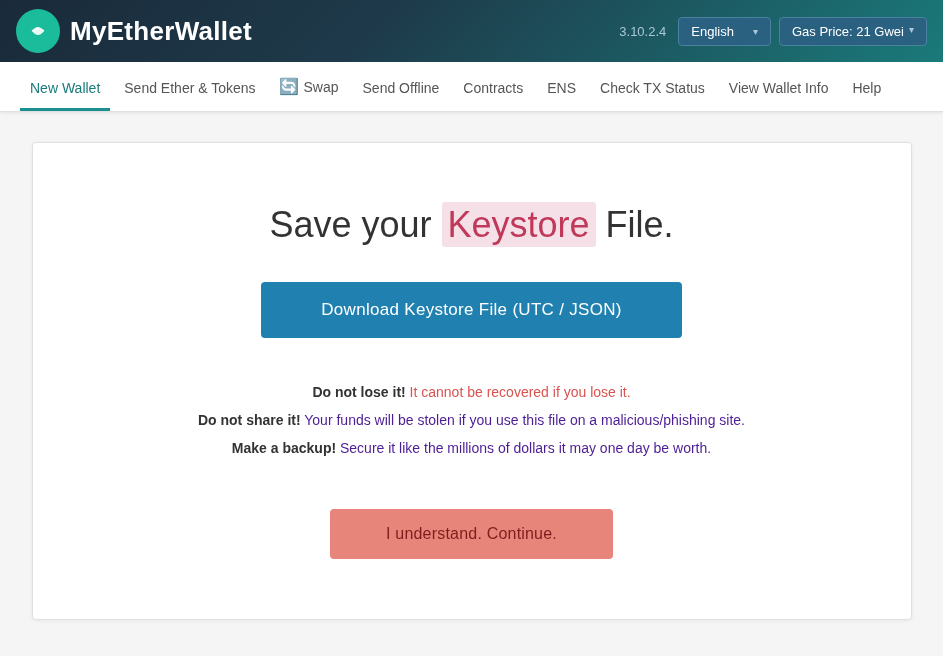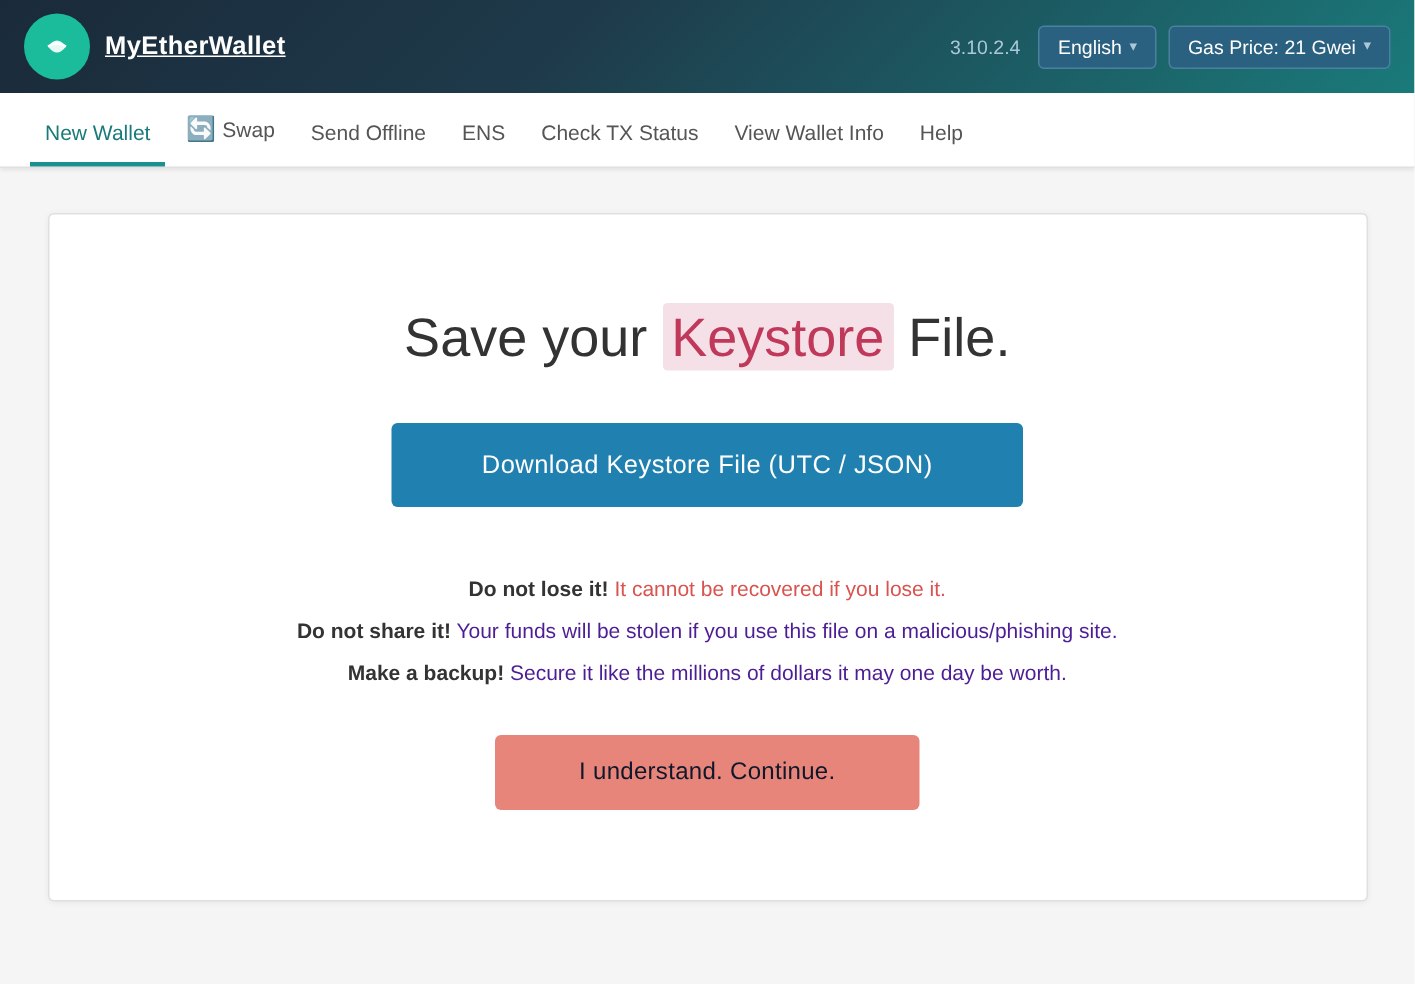--- a/index.html
+++ b/index.html
@@ -26,24 +26,23 @@
       background: #1abc9c;
       display: flex;
       align-items: center;
       justify-content: center;
       flex-shrink: 0;
       overflow: hidden;
     }
     .logo-icon svg { width: 30px; height: 30px; }
     .logo-text {
       color: #ffffff;
-      font-size: 17px;
+      font-size: 26px;
       font-weight: 600;
       letter-spacing: 0.3px;
-      text-decoration: underline;
     }
     .header-right {
       margin-left: auto;
       display: flex;
       align-items: center;
       gap: 8px;
     }
     .version-text {
       color: #aac8d8;
       font-size: 13px;
@@ -52,21 +51,21 @@
     .lang-btn {
       background: #2a6080;
       border: 1px solid #4a80a0;
       color: #ffffff;
       padding: 6px 12px;
       border-radius: 4px;
       font-size: 13px;
       cursor: pointer;
       display: flex;
       align-items: center;
-      gap: 5px;
+      gap: 19px;
     }
     .lang-btn .chevron { font-size: 10px; color: #aac8d8; }
     .gas-btn {
       background: #2a6080;
       border: 1px solid #4a80a0;
       color: #ffffff;
       padding: 6px 12px;
       border-radius: 4px;
       font-size: 13px;
       cursor: pointer;
@@ -149,35 +148,35 @@
       border-radius: 4px;
       cursor: pointer;
       margin-bottom: 40px;
       letter-spacing: 0.3px;
       text-align: center;
     }
 
     
     .warnings {
       text-align: center;
-      margin-bottom: 28px;
+      margin-bottom: 47px;
       line-height: 2;
     }
     .warning-line {
       font-size: 14px;
       color: #555;
     }
     .warning-line .bold-dark { font-weight: 700; color: #333; }
     .warning-line .accent-red { color: #d9534f; }
     .warning-line .accent-blue { color: #4c1d95; }
 
     
     .continue-btn {
       background: #e8857a;
-      color: #0f172a;
+      color: #7f1d1d;
       border: none;
       padding: 16px 56px;
       font-size: 16px;
       border-radius: 4px;
       cursor: pointer;
       letter-spacing: 0.2px;
     }
   </style>
 </head>
 <body>
@@ -204,25 +203,31 @@
       <span class="chevron">▾</span>
     </button>
   </div>
 </header>
 
 <nav class="nav">
   <div class="nav-item active">
     <span>New Wallet</span>
   </div>
   <div class="nav-item">
+    <span>Send Ether &amp; Tokens</span>
+  </div>
+  <div class="nav-item">
     <span class="swap-icon">🔄</span>
     <span>Swap</span>
   </div>
   <div class="nav-item">
     <span>Send Offline</span>
+  </div>
+  <div class="nav-item">
+    <span>Contracts</span>
   </div>
   <div class="nav-item">
     <span>ENS</span>
   </div>
   <div class="nav-item">
     <span>Check TX Status</span>
   </div>
   <div class="nav-item">
     <span>View Wallet Info</span>
   </div>

